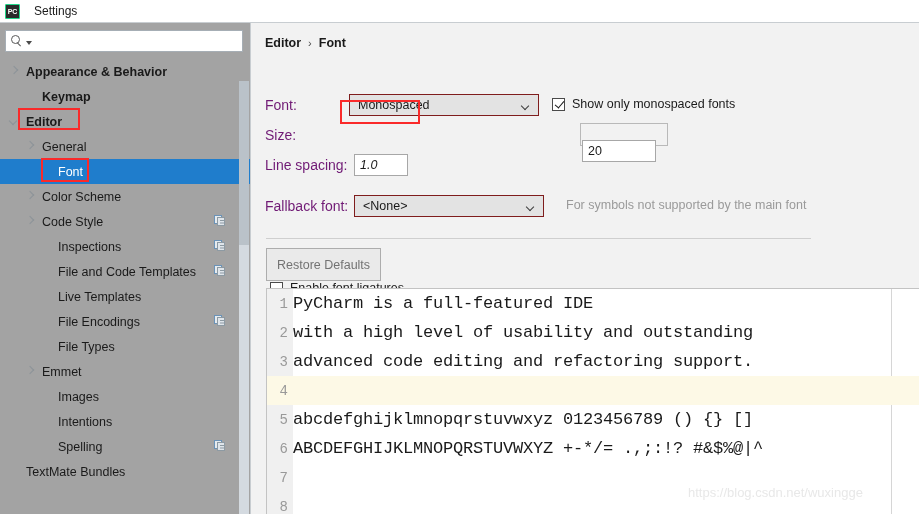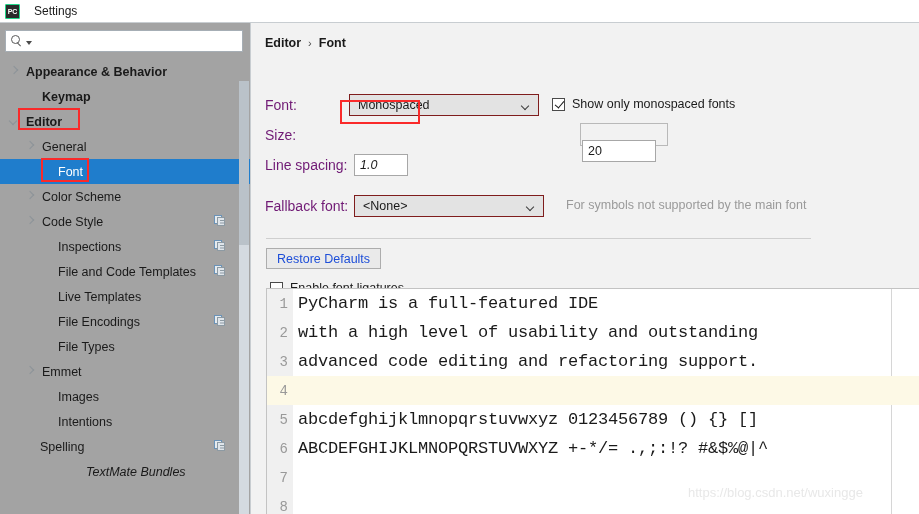--- a/index.html
+++ b/index.html
@@ -163,23 +163,23 @@
   }
   .cbox-label { font-size: 12.5px; color: #1a1a1a; margin-left: 7px; }
 
   .hint { font-size: 12.5px; color: #9a9a9a; }
 
   .hr {
     position: absolute; left: 266px; top: 238px; width: 545px; height: 1px;
     background: #cfcfcf;
   }
   .btn {
-    position: absolute; left: 266px; top: 248px; height: 21px;
+    position: absolute; left: 266px; top: 248px; height: 33px;
     background: #eaeaea; border: 1px solid #adadad;
-    font-size: 12.5px; color: #1d4ed8; padding: 0 10px;
+    font-size: 12.5px; color: #737373; padding: 0 10px;
     font-family: "Liberation Sans", sans-serif; cursor: default;
   }
 
   
   .editor {
     position: absolute; left: 266px; top: 288px; width: 653px; height: 226px;
     background: #ffffff; border-top: 1px solid #c3c3c3; border-left: 1px solid #c3c3c3;
     overflow: hidden;
   }
   .gutter {
@@ -191,21 +191,21 @@
     display: flex; align-items: center;
   }
   .eline.hl { background: #fdf9e6; }
   .lnum {
     width: 26px; text-align: right; padding-right: 5px;
     font-family: "Liberation Mono", monospace; font-size: 14px; color: #999999;
     flex: 0 0 auto;
   }
   .ltext {
     font-family: "Liberation Mono", monospace; font-size: 17px;
-    color: #1a1a1a; white-space: pre; padding-left: 5px;
+    color: #1a1a1a; white-space: pre; 
     letter-spacing: -0.2px;
   }
   .margin-guide {
     position: absolute; left: 624px; top: 0; width: 1px; height: 226px;
     background: #d6d6d6;
   }
   .watermark {
     position: absolute; left: 688px; top: 485px;
     font-size: 13px; color: #e8e8e8; z-index: 20;
     font-family: "Liberation Sans", sans-serif; white-space: nowrap;
@@ -291,28 +291,28 @@
           <span class="arrow arrow-right" style="left: 26px;"></span>
           <span class="tlabel" style="margin-left: 42px;">Emmet</span>
         </div>
         <div class="trow">
           <span class="tlabel" style="margin-left: 58px;">Images</span>
         </div>
         <div class="trow">
           <span class="tlabel" style="margin-left: 58px;">Intentions</span>
         </div>
         <div class="trow">
-          <span class="tlabel" style="margin-left: 40px;">Spelling</span>
+          <span class="tlabel" style="margin-left: 58px;">Spelling</span>
           <span class="copy-icon">
             <span class="s1"></span>
             <span class="s2"></span>
           </span>
         </div>
         <div class="trow">
-          <span class="tlabel" style="margin-left: 86px; font-style: italic;">TextMate Bundles</span>
+          <span class="tlabel" style="margin-left: 26px;">TextMate Bundles</span>
         </div>
       </div>
 
     <div class="sb-track">
       <div class="sb-thumb"></div>
     </div>
   </div>
 
   <div class="vdivider"></div>
 

